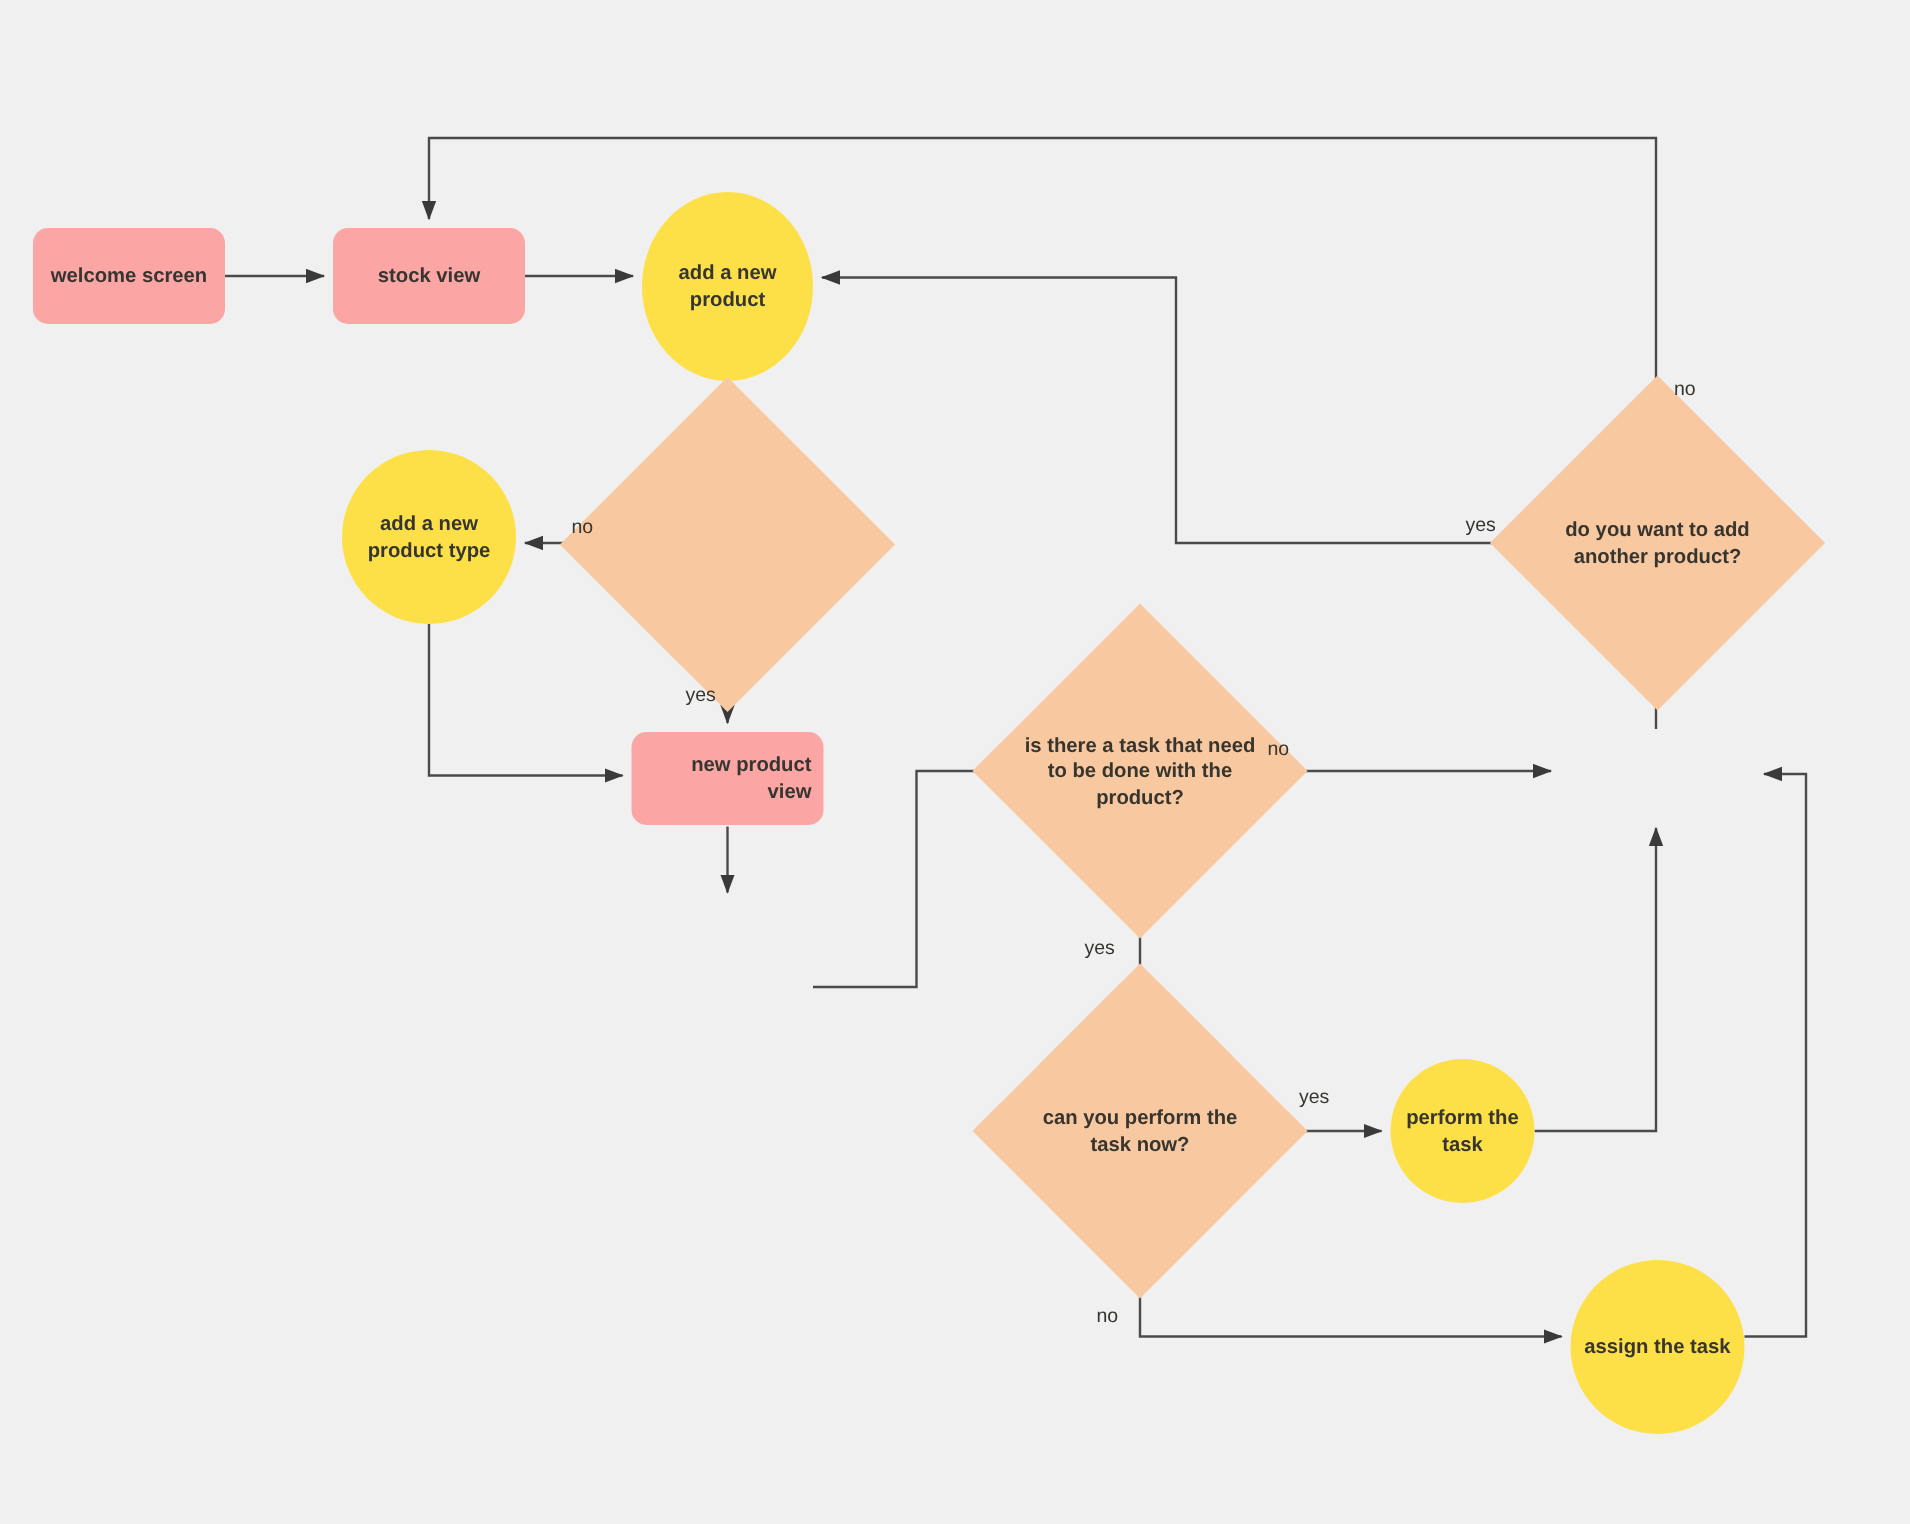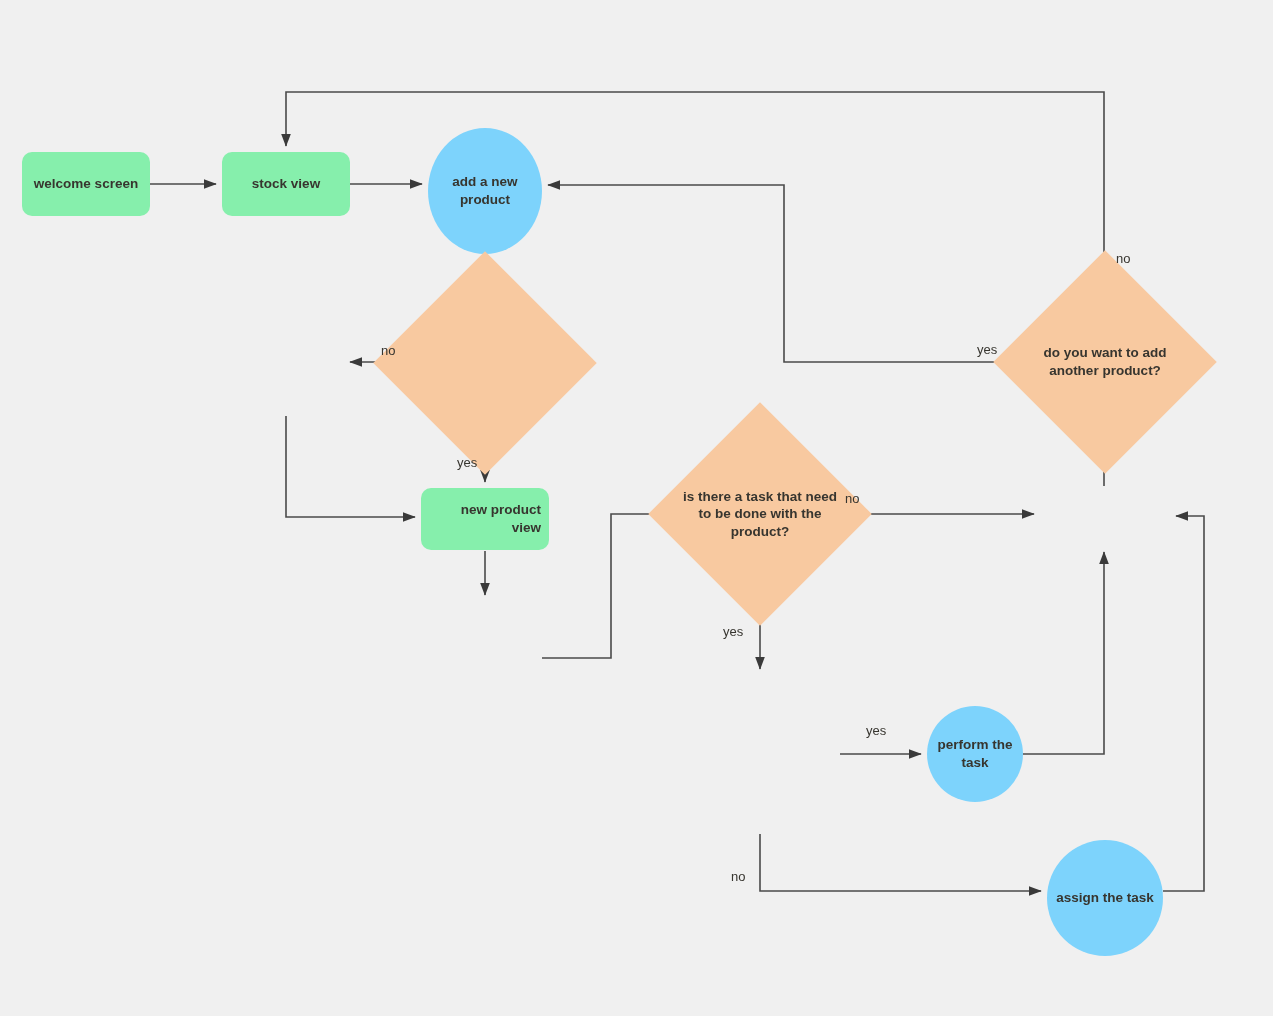--- a/index.html
+++ b/index.html
@@ -29,25 +29,25 @@
     align-items: center;
     justify-content: center;
     text-align: center;
     color: #37352f;
     font-weight: bold;
     font-size: 13.5px;
     line-height: 1.3;
     box-sizing: border-box;
   }
   .node.rect {
-    background: #86efac;
+    background: #fca5a5;
     border-radius: 10px;
   }
   .node.circle {
-    background: #7dd3fc;
+    background: #fde047;
     border-radius: 50%;
     align-items: center;
   }
   .node.diamond-wrap {
     background: transparent;
   }
   .diamond-shape {
     position: absolute;
     left: 0; top: 0;
     width: 100%; height: 100%;
@@ -113,31 +113,38 @@
   </div>
 
   <div class="node circle" style="left:428px; top:128px; width:114px; height:126px;">
     <span class="node-label">add a new product</span>
   </div>
 
   <div class="node diamond-wrap" style="left:406px; top:284px; width:158px; height:158px;">
     <div class="diamond-shape"></div>
   </div>
 
+  <div class="node circle" style="left:228px; top:300px; width:116px; height:116px;">
+    <span class="node-label">add a new product type</span>
+  </div>
 
   <div class="node rect" style="left:421px; top:488px; width:128px; height:62px;text-align:right;">
     <span class="node-label">new product view</span>
   </div>
 
 
   <div class="node diamond-wrap" style="left:681px; top:435px; width:158px; height:158px;">
     <div class="diamond-shape"></div>
     <span class="diamond-label">is there a task that need to be done with the product?</span>
   </div>
 
+  <div class="node diamond-wrap" style="left:681px; top:675px; width:158px; height:158px;">
+    <div class="diamond-shape"></div>
+    <span class="diamond-label">can you perform the task now?</span>
+  </div>
 
   <div class="node circle" style="left:927px; top:706px; width:96px; height:96px;">
     <span class="node-label">perform the task</span>
   </div>
 
   <div class="node circle" style="left:1047px; top:840px; width:116px; height:116px;">
     <span class="node-label">assign the task</span>
   </div>
 
 

